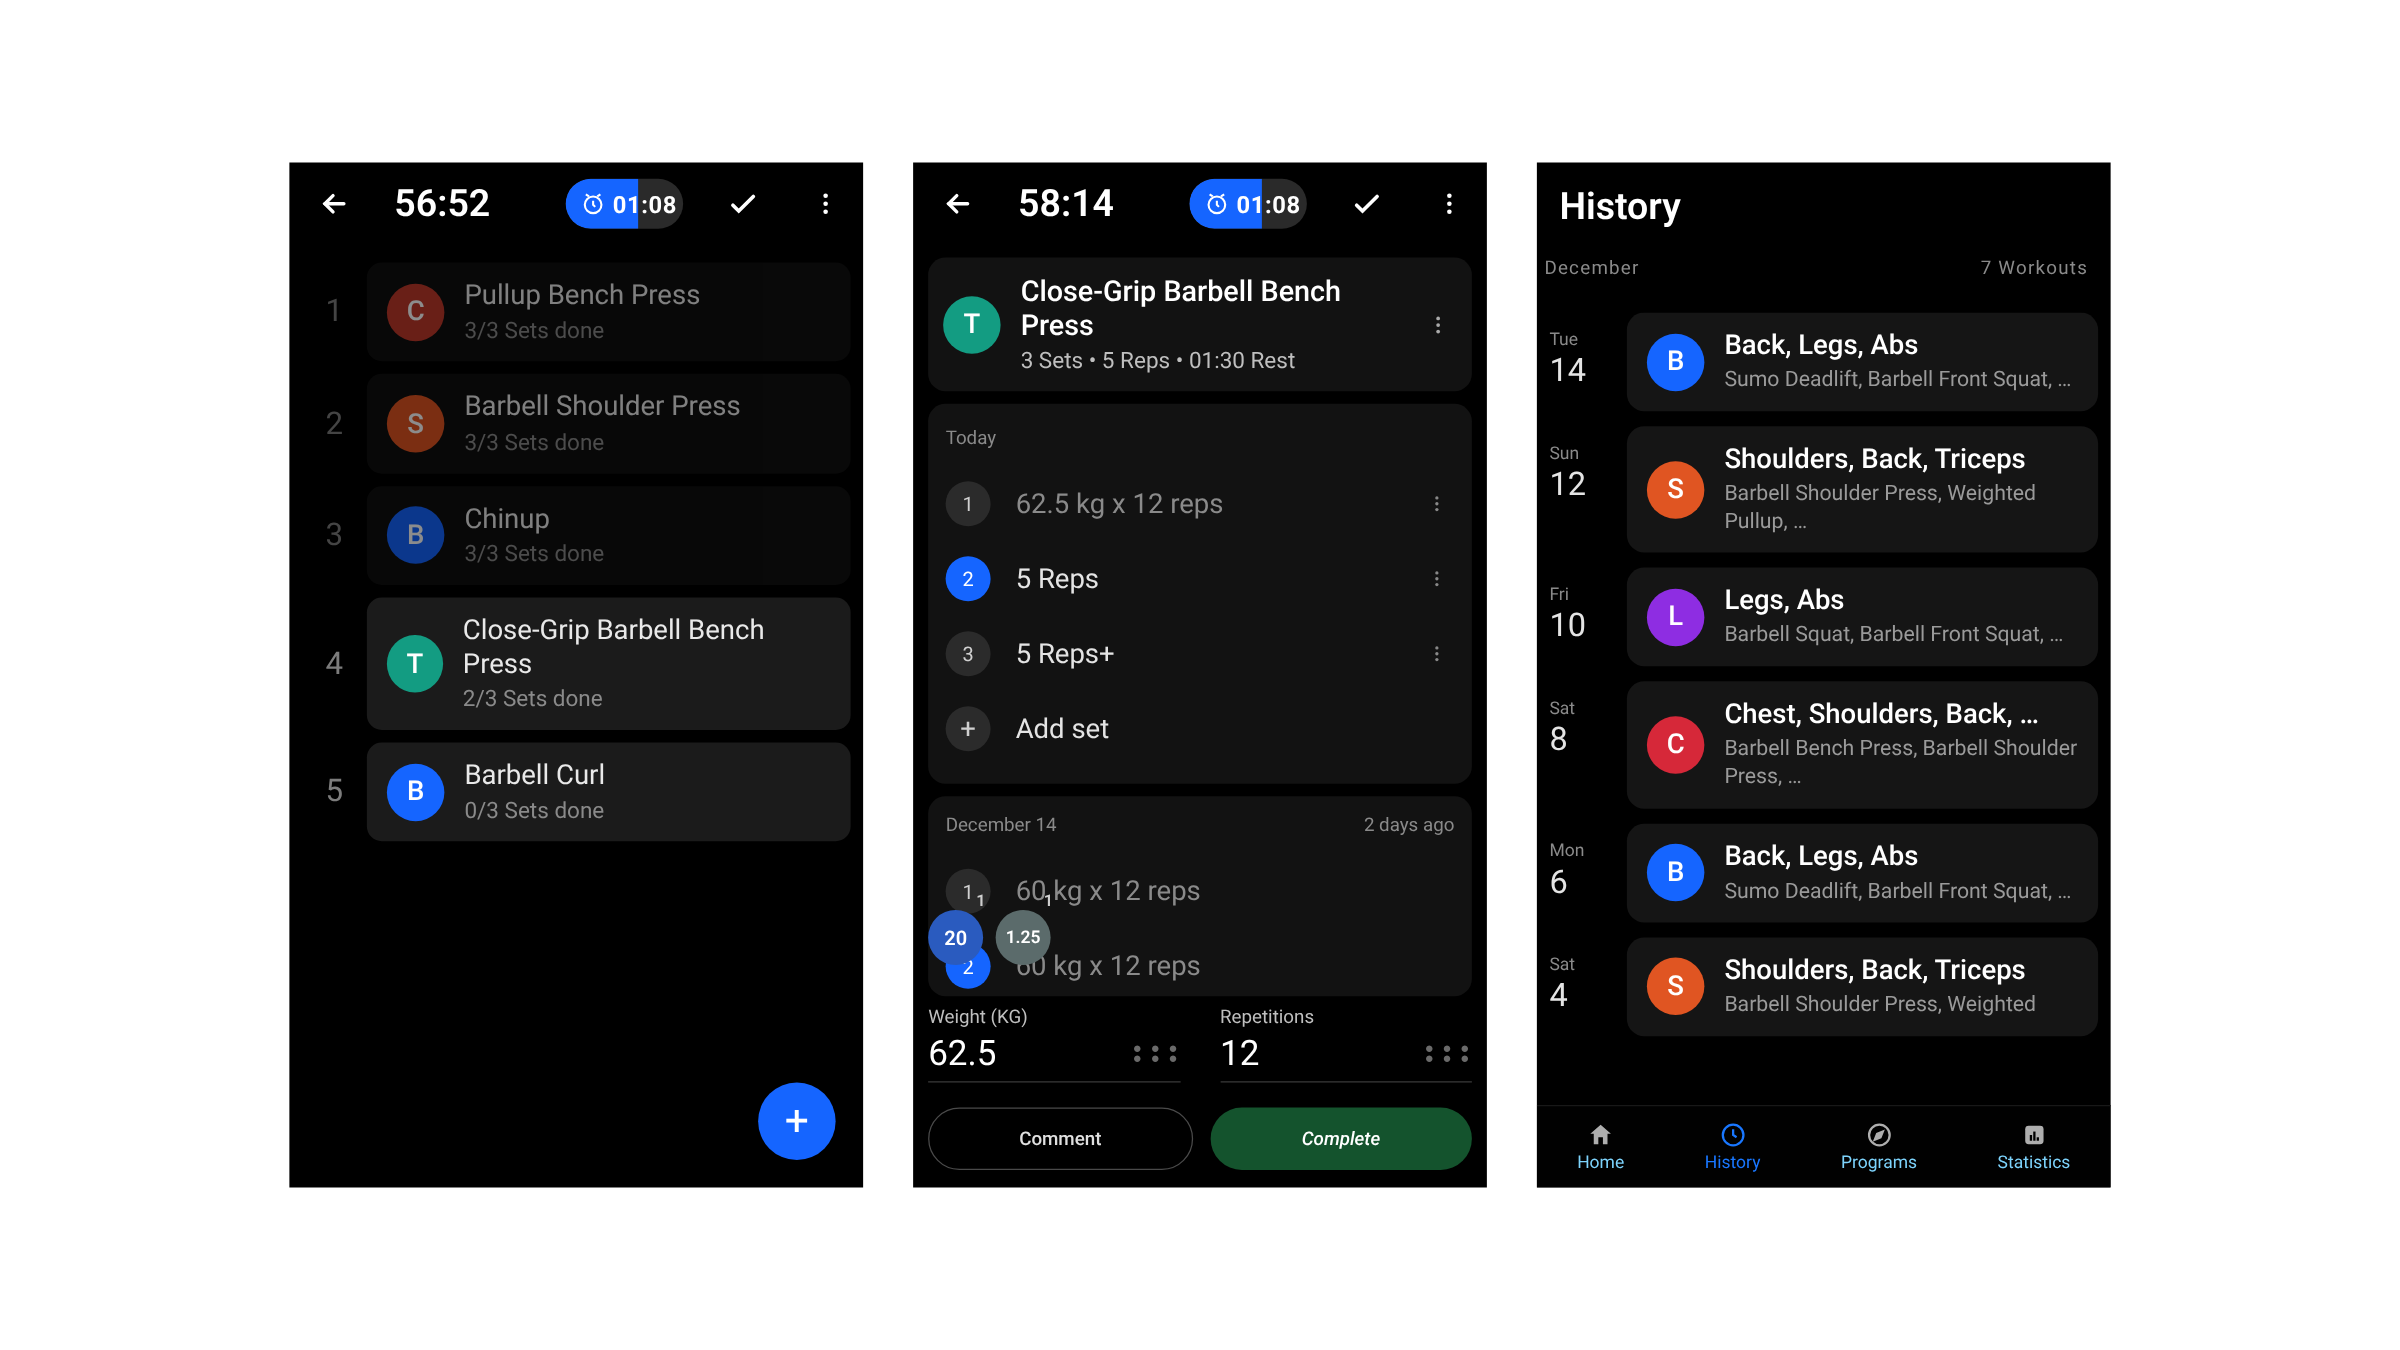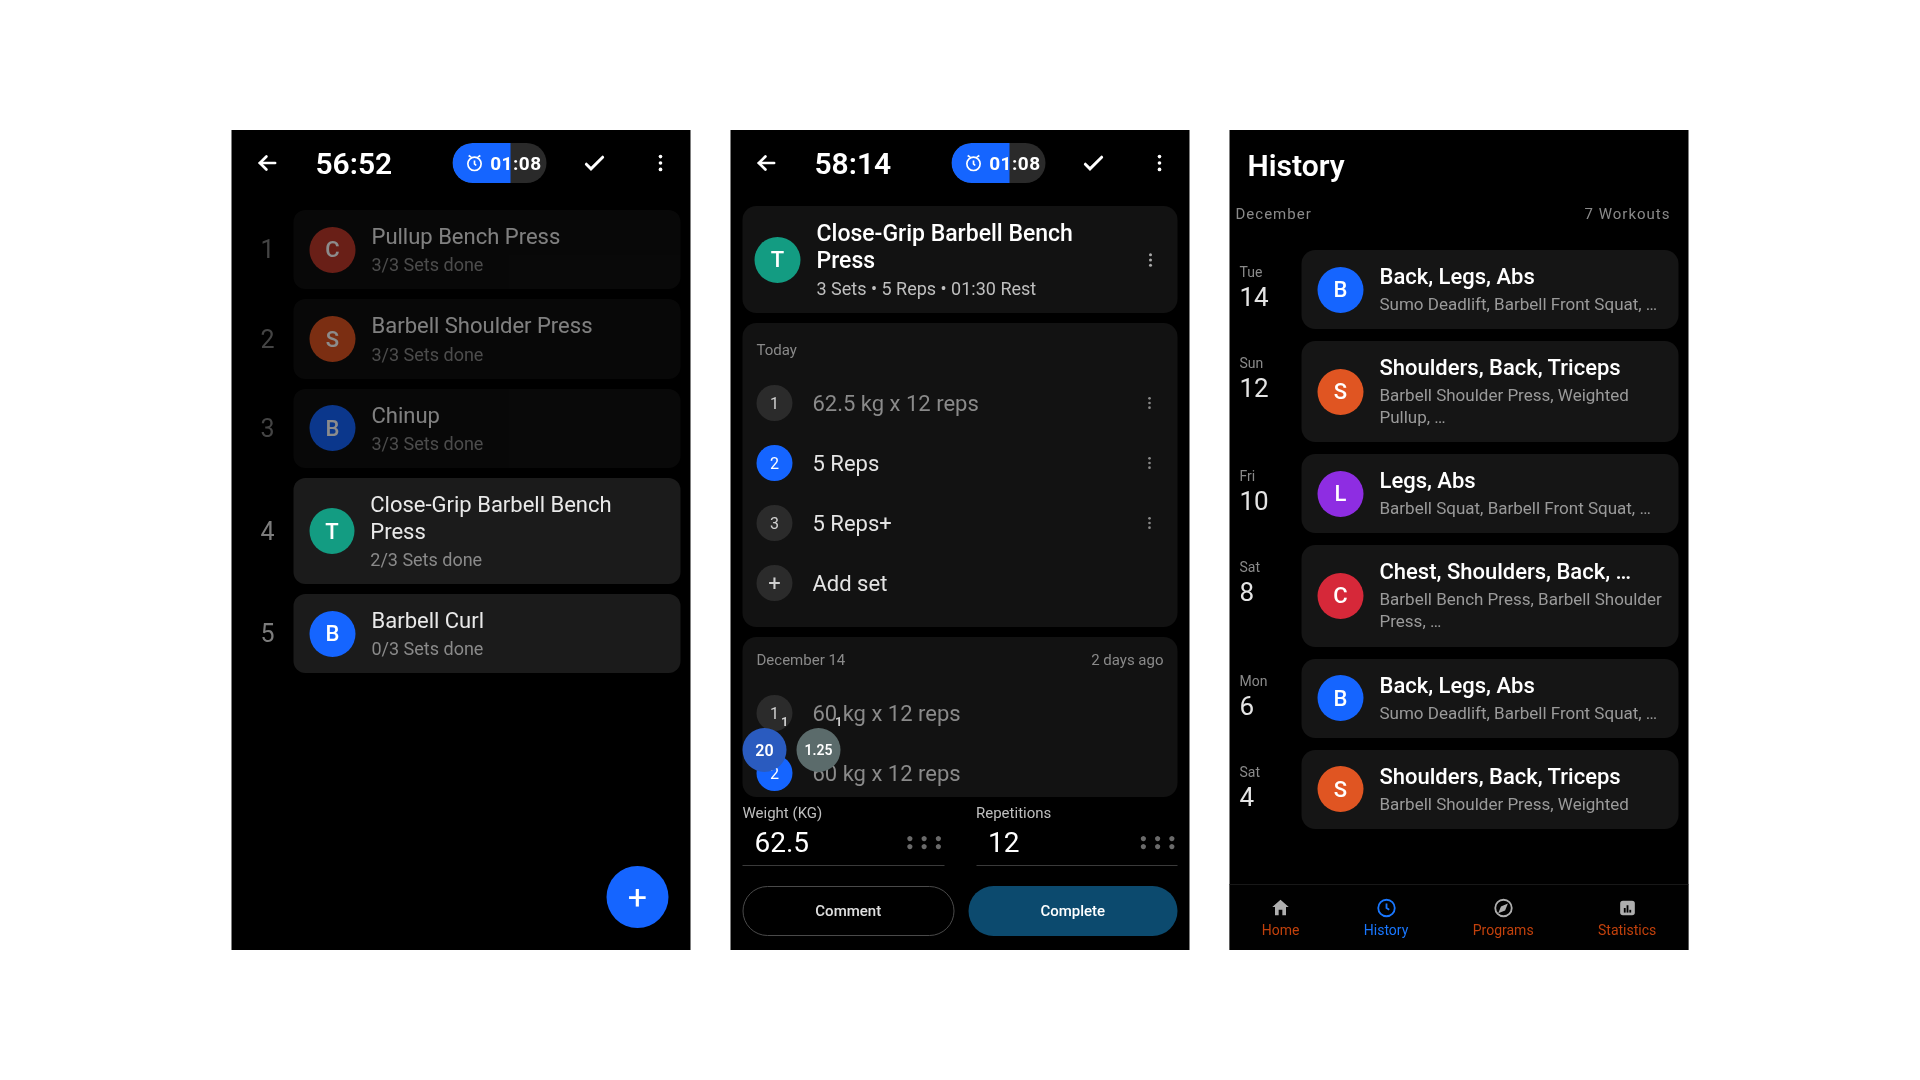--- a/index.html
+++ b/index.html
@@ -159,35 +159,35 @@
   .chip-blue { background: #2a5bbf; }
   .chip-grey { background: #5b6b6b; font-size: 14px; }
 
   .inputs-row {
     position: absolute; left: 12px; right: 12px; bottom: 84px;
     display: flex; gap: 32px;
   }
   .inGroup { flex: 1; }
   .inLabel { font-size: 15px; color: #bfbfbf; margin-bottom: 4px; }
   .inWrap { display: flex; align-items: center; border-bottom: 1px solid #3a3a3a; padding-bottom: 6px; }
-  .inVal { font-size: 28px; flex: 1; margin-left: 12px; }
+  .inVal { font-size: 28px; flex: 1; }
   .grip { color: #6a6a6a; letter-spacing: 2px; font-size: 12px; line-height: 6px; }
   .grip div { margin-bottom: 2px; }
 
   .btn-row {
     position: absolute; left: 12px; right: 12px; bottom: 14px;
     display: flex; gap: 14px;
   }
   .btn {
     flex: 1; height: 50px; border-radius: 26px;
     display: flex; align-items: center; justify-content: center;
     font-size: 15px; font-weight: 500;
   }
   .btn.secondary { border: 1px solid #4a4a4a; color: #e0e0e0; }
-  .btn.primary { background: #0c4a6e; color: #fff; }
+  .btn.primary { background: #14532d; color: #fff; font-style: italic; }
 
   
   .s3-title { font-size: 30px; font-weight: 600; padding: 18px 18px 22px 18px; }
   .s3-monthrow { display: flex; justify-content: space-between; font-size: 15px; color: #8a8a8a; letter-spacing: 1px; padding: 0 18px 14px 6px; }
   .hist-scroll { position: absolute; top: 120px; left: 0; right: 0; bottom: 66px; overflow: hidden; padding: 0 10px 0 10px; }
   .hrow { display: flex; align-items: stretch; margin-bottom: 12px; }
   .hdate { width: 62px; padding-top: 14px; }
   .hdow { font-size: 14px; color: #8a8a8a; }
   .hday { font-size: 26px; color: #e4e4e4; margin-top: 2px; }
   .hcard {
@@ -196,21 +196,21 @@
   }
   .htitle { font-size: 22px; font-weight: 500; }
   .hsub { font-size: 17px; color: #9a9a9a; margin-top: 4px; line-height: 1.3; }
 
   .navbar {
     position: absolute; left: 0; right: 0; bottom: 0; height: 66px;
     background: #010101;
     display: flex; justify-content: space-around; align-items: center;
     border-top: 1px solid #181818;
   }
-  .navitem { display: flex; flex-direction: column; align-items: center; gap: 3px; color: #c2410c; font-size: 14px; }
+  .navitem { display: flex; flex-direction: column; align-items: center; gap: 3px; color: #7dd3fc; font-size: 14px; }
   .navitem.active { color: #1977ff; }
   .navicon { height: 22px; display: flex; align-items: center; justify-content: center; }
 
   svg { display: block; }
 </style>
 </head>
 <body>
 
 <div class="stage">
 

